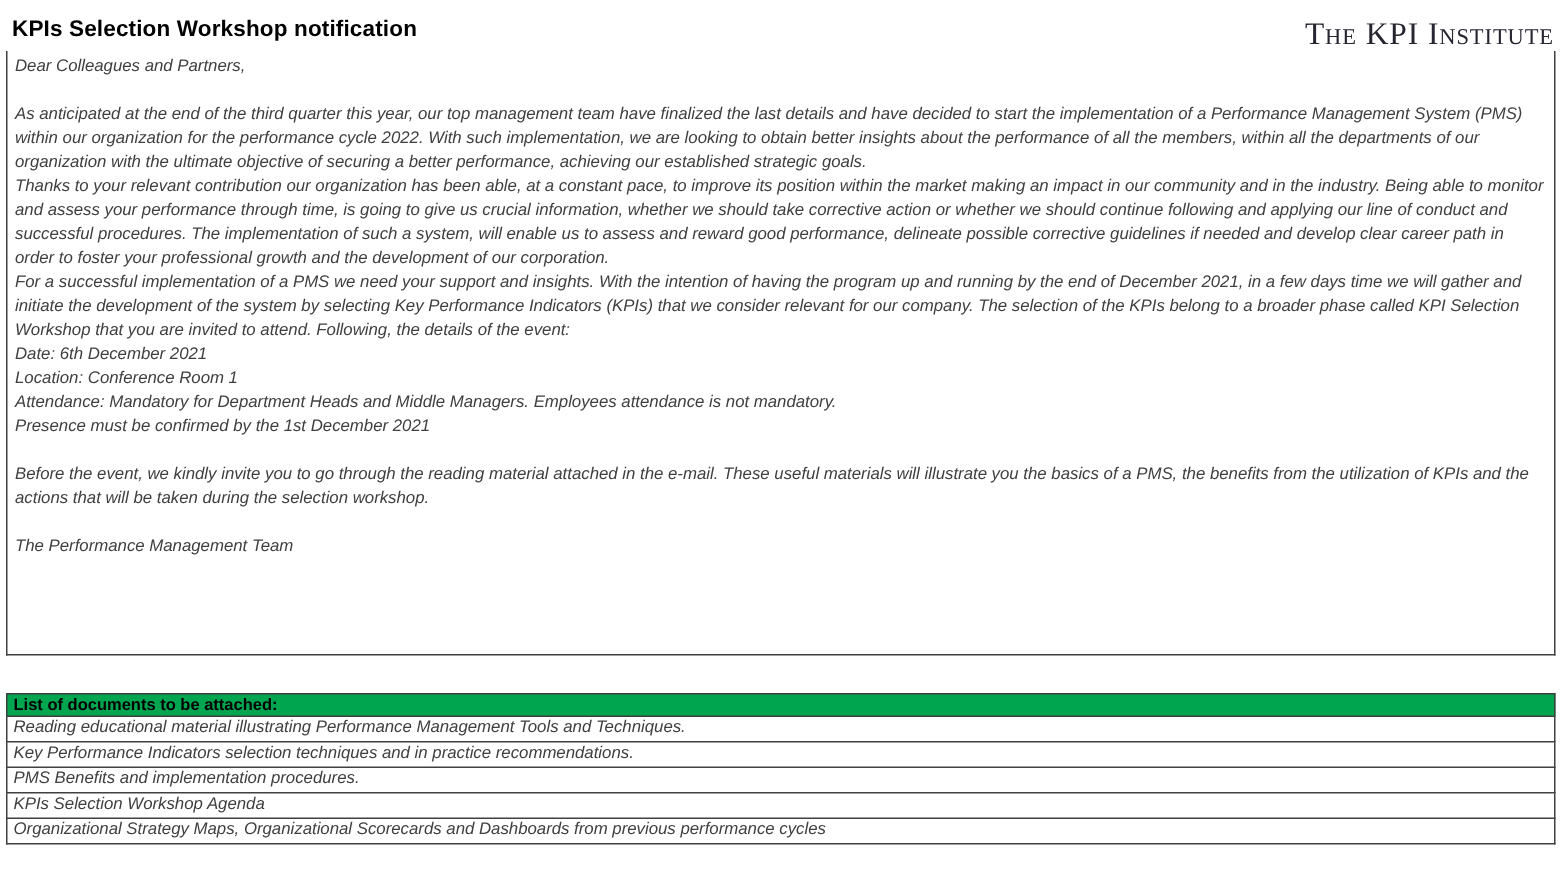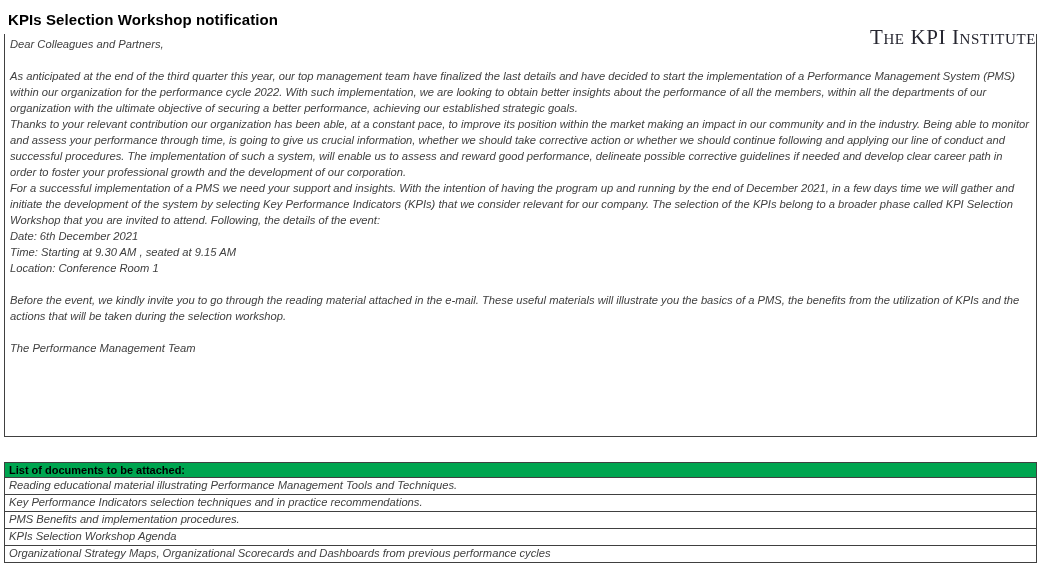--- a/index.html
+++ b/index.html
@@ -21,21 +21,21 @@
     padding:11px 8px 0 8px;height:34px;text-align:right;
   }
   .page-title{
     font-size:15px;font-weight:bold;color:var(--title);
     letter-spacing:.1px;
   }
   .brand-logo{
     font-family:"Liberation Serif", serif;
     font-variant:small-caps;
     font-size:21px;color:var(--logo);
-    letter-spacing:.6px;line-height:22px;margin-top:15px;
+    letter-spacing:.6px;line-height:22px;
   }
   .sheet{padding:0 7px 0 4px;}
   .section-header{
     margin-top:10px;
     background:var(--green);
     border:1px solid var(--border);
     height:16px;line-height:14px;
     font-size:11px;font-weight:bold;color:#000;
     padding-left:4px;
   }
@@ -66,22 +66,23 @@
 <div class="sheet">
 
 
   <div class="email-body">
     <div class="line">Dear Colleagues and Partners,</div>
     <div class="line"></div>
     <div class="line">As anticipated at the end of the third quarter this year, our top management team have finalized the last details and have decided to start the implementation of a Performance Management System (PMS) within our organization for the performance cycle 2022. With such implementation, we are looking to obtain better insights about the performance of all the members, within all the departments of our organization with the ultimate objective of securing a better performance, achieving our established strategic goals.</div>
     <div class="line">Thanks to your relevant contribution our organization has been able, at a constant pace, to improve its position within the market making an impact in our community and in the industry. Being able to monitor and assess your performance through time, is going to give us crucial information, whether we should take corrective action or whether we should continue following and applying our line of conduct and successful procedures. The implementation of such a system, will enable us to assess and reward good performance, delineate possible corrective guidelines if needed and develop clear career path in order to foster your professional growth and the development of our corporation.</div>
     <div class="line">For a successful implementation of a PMS we need your support and insights. With the intention of having the program up and running by the end of December 2021, in a few days time we will gather and initiate the development of the system by selecting Key Performance Indicators (KPIs) that we consider relevant for our company. The selection of the KPIs belong to a broader phase called KPI Selection Workshop that you are invited to attend. Following, the details of the event:</div>
     <div class="line">Date: 6th December 2021</div>
-    <div class="line">Time: Starting at 9.30 AM , seated at 9.15 AM</div>
     <div class="line">Location: Conference Room 1</div>
+    <div class="line">Attendance: Mandatory for Department Heads and Middle Managers. Employees attendance is not mandatory.</div>
+    <div class="line">Presence must be confirmed by the 1st December 2021</div>
     <div class="line"></div>
     <div class="line">Before the event, we kindly invite you to go through the reading material attached in the e-mail. These useful materials will illustrate you the basics of a PMS, the benefits from the utilization of KPIs and the actions that will be taken during the selection workshop.</div>
     <div class="line"></div>
     <div class="line">The Performance Management Team</div>
   </div>
 
   <div class="gap"></div>
 
   <div class="section-header">List of documents to be attached:</div>
 

